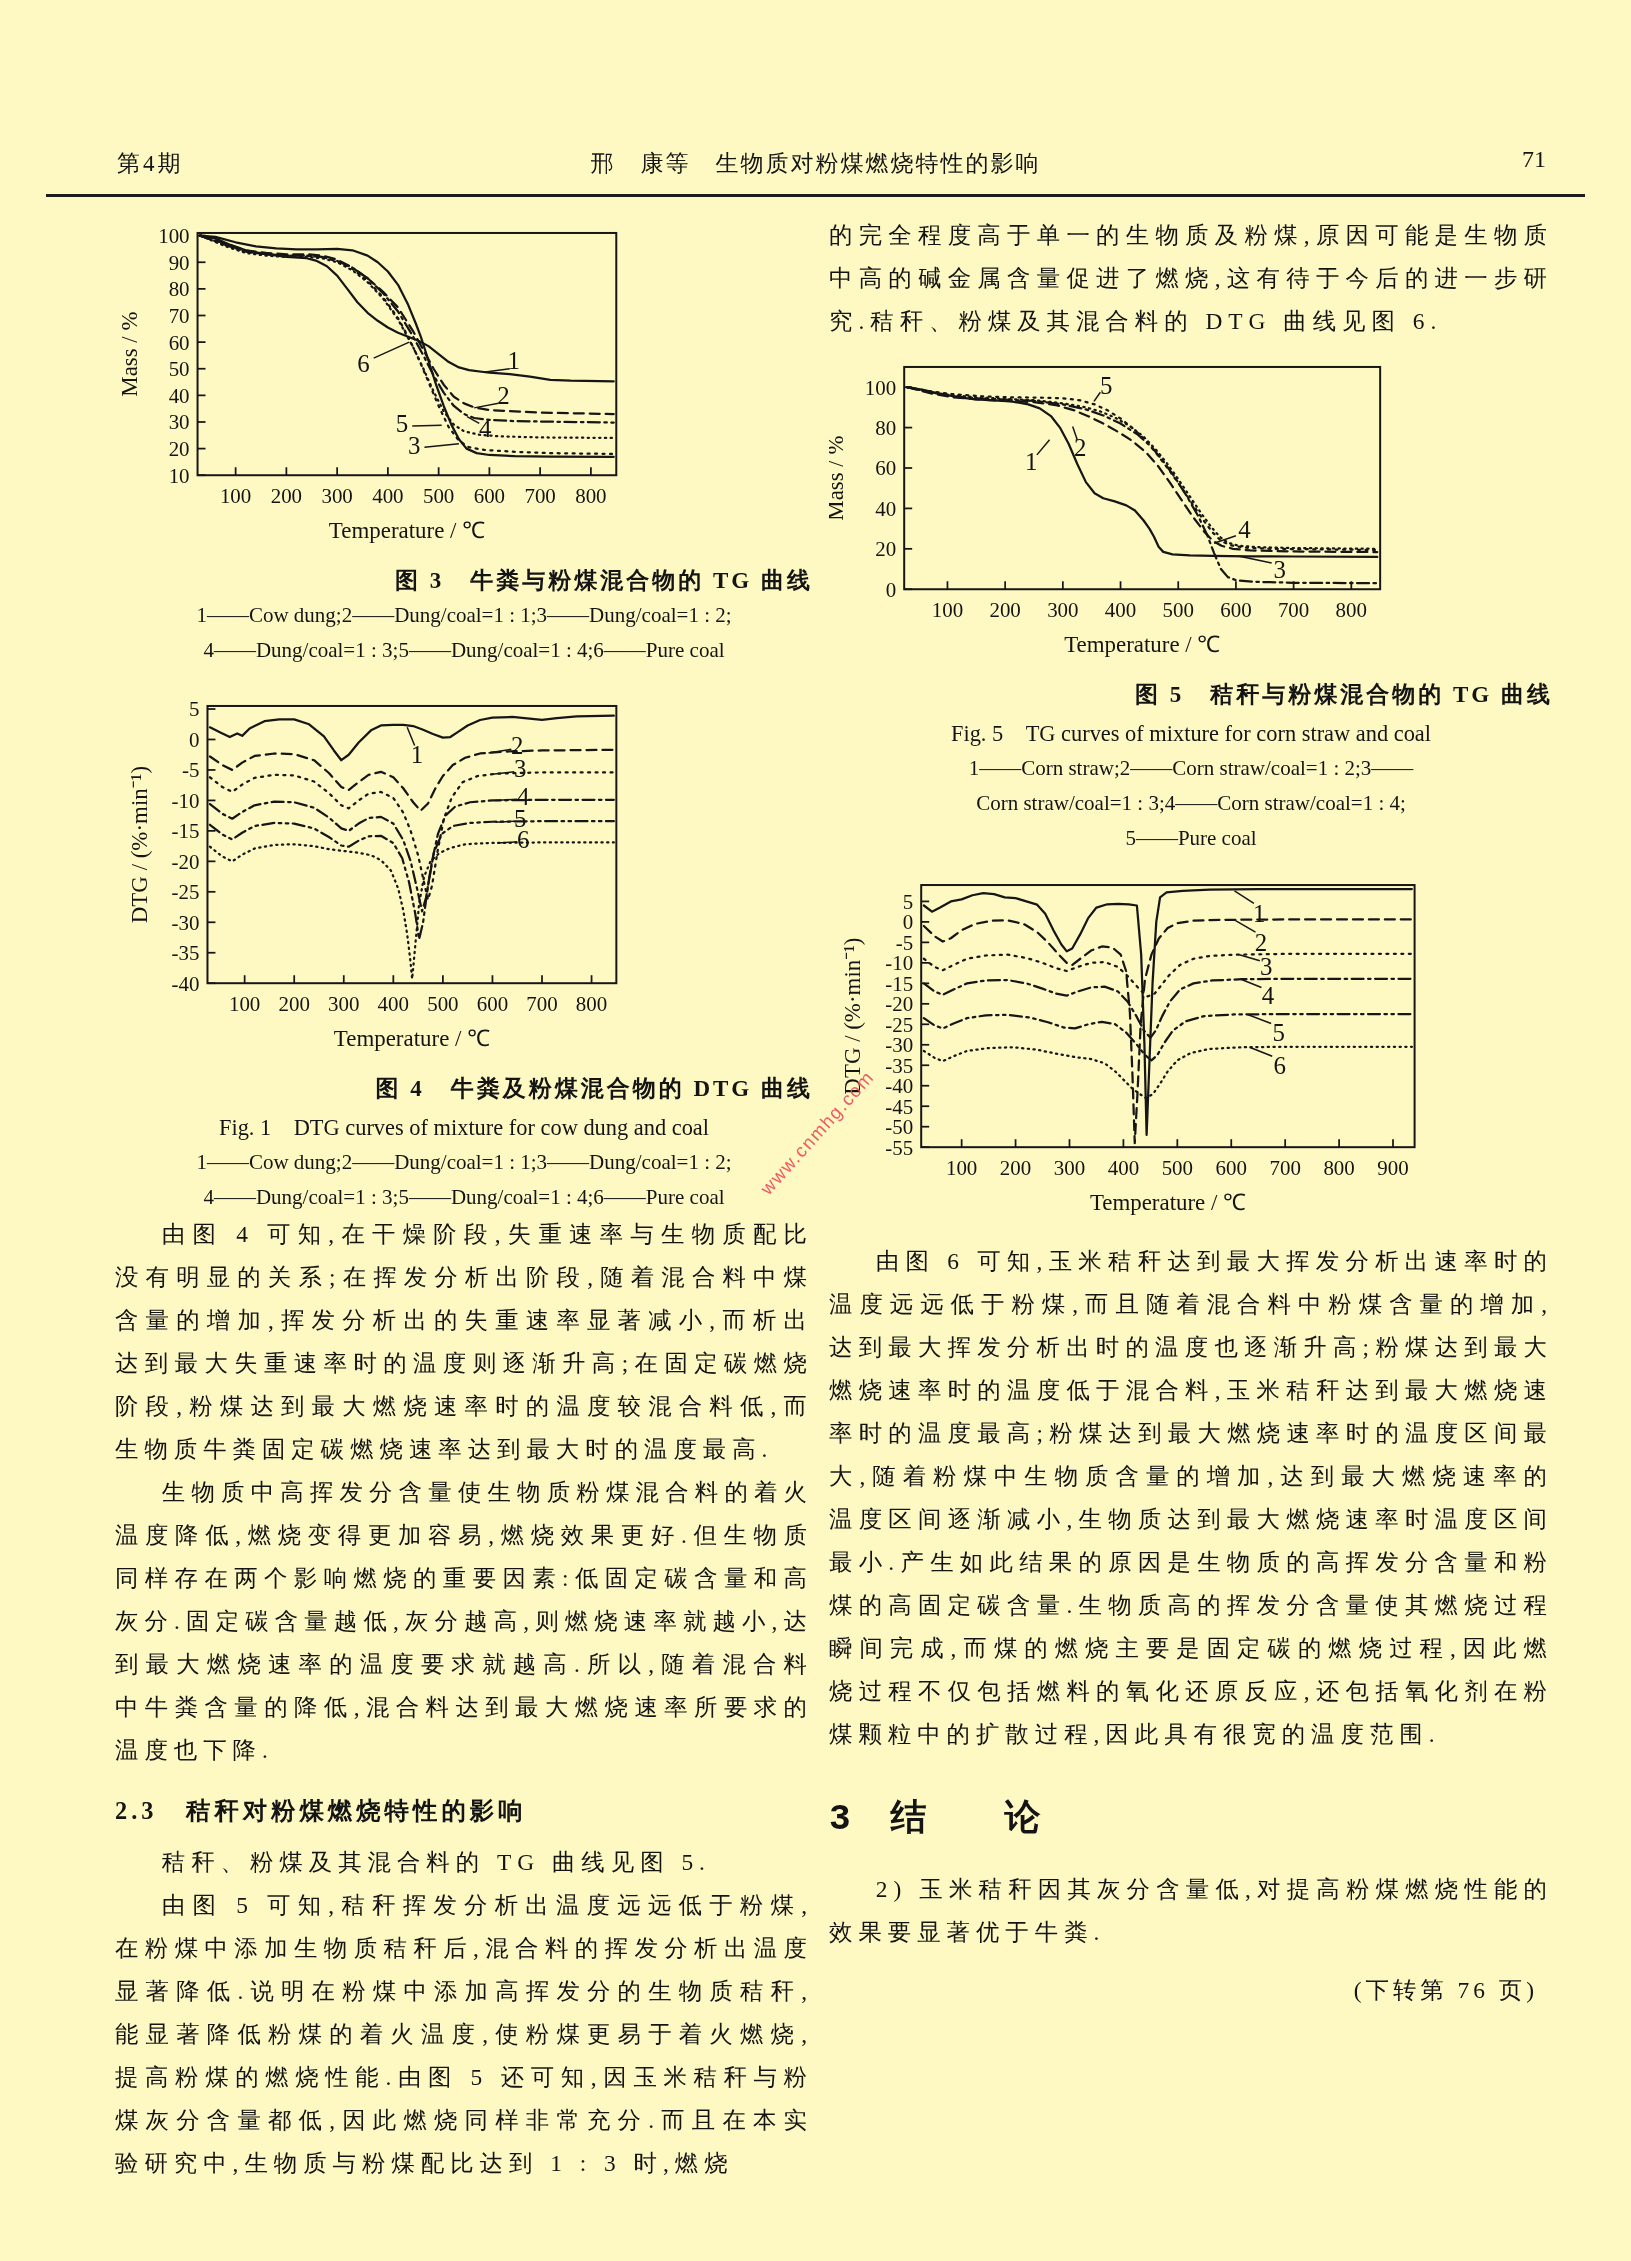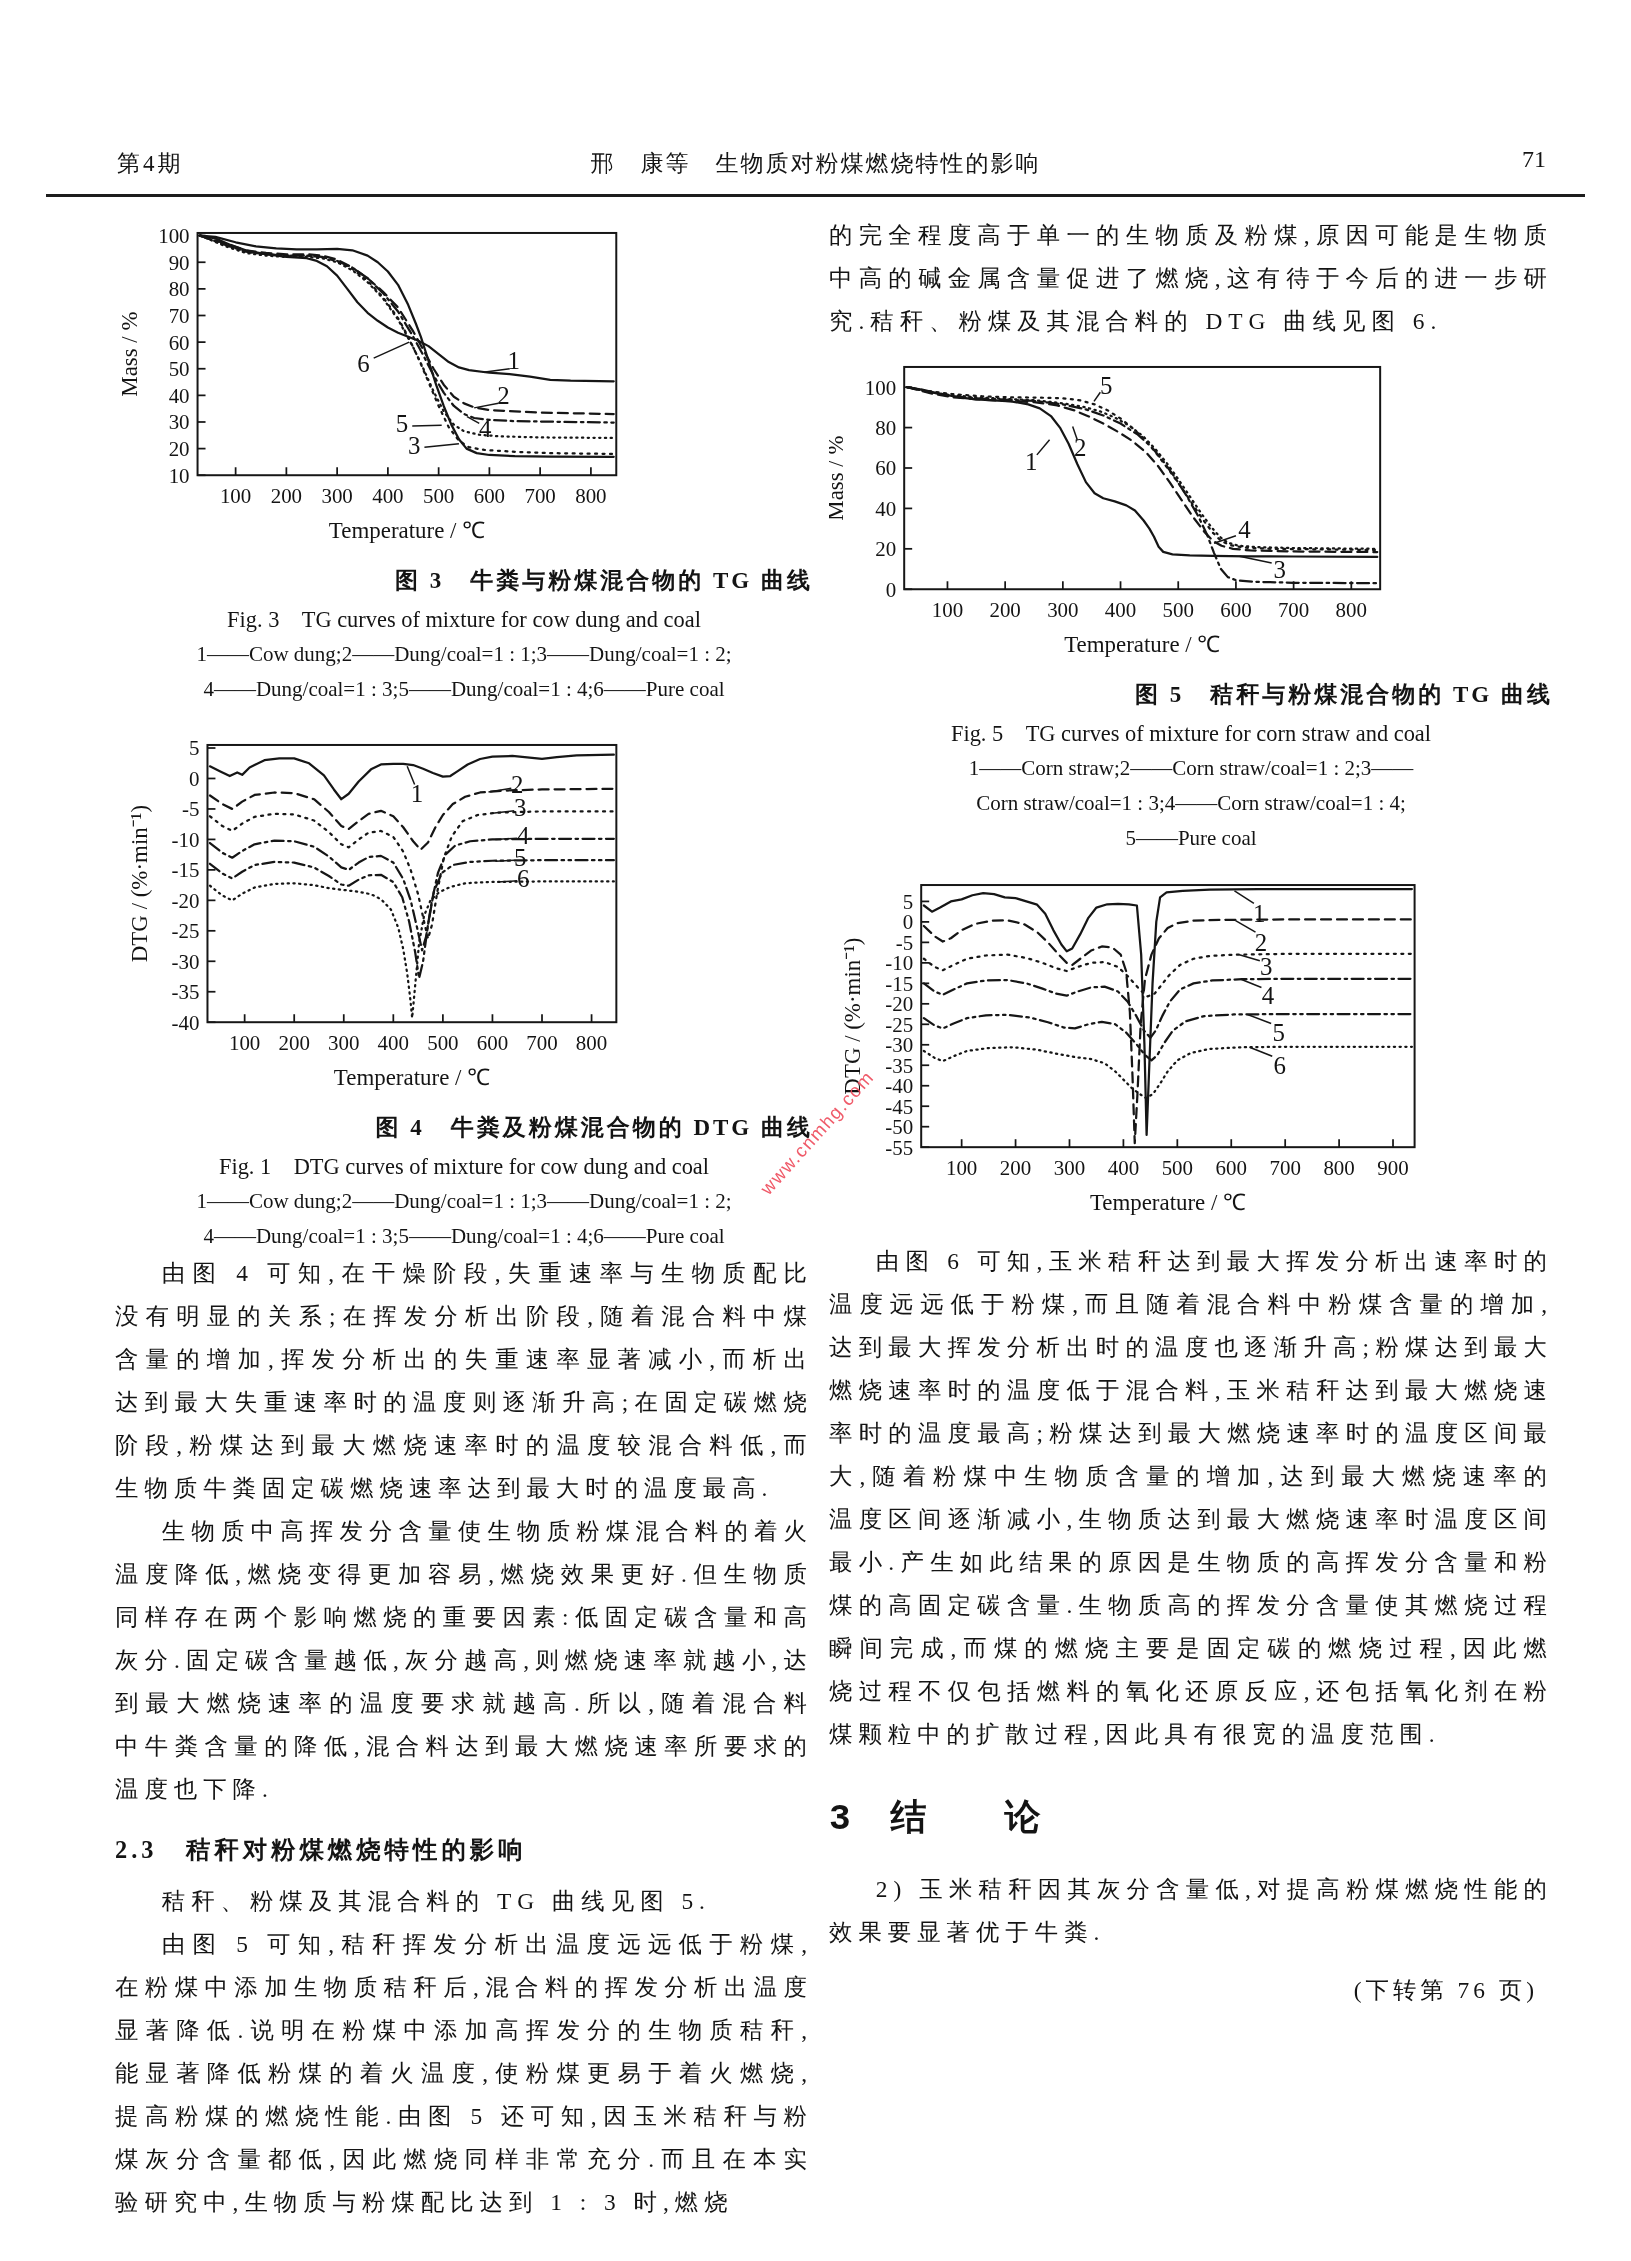--- a/index.html
+++ b/index.html
@@ -1,16 +1,16 @@
 <!DOCTYPE html>
 <html style="font-size:8px"><head>
 <meta charset="utf-8">
 <style>
   html,body{margin:0;padding:0;background:#d8d8d8;}
-  .page{position:relative;width:1631px;height:2261px;background:#ffffff;
+  .page{position:relative;width:1631px;height:2261px;background:#fef9c3;
         font-family:"Liberation Serif","DejaVu Serif",serif;color:#141414;overflow:hidden;}
   
   .hdr-issue{position:absolute;top:148px;left:117px;font-size:23px;letter-spacing:3px;}
   .hdr-title{position:absolute;top:148px;left:0;width:100%;text-align:center;font-size:23px;letter-spacing:2px;}
   .hdr-page{position:absolute;top:146px;right:85px;font-size:24px;}
   .hdr-rule{position:absolute;top:194px;left:46px;width:1539px;height:3px;background:#1d1d1d;}
   
   .col{position:absolute;top:214px;}
   .col-left{left:115px;width:698px;}
   .col-right{left:829px;width:724px;}
@@ -105,21 +105,20 @@
             <line x1="595.6909090909091" y1="409.19780219780216" x2="654.7454545454545" y2="407.5956043956044" stroke="#161616" stroke-width="3"></line>
             <text class="ann" x="575.3272727272727" y="420.85714285714283" text-anchor="middle">5</text>
             <line x1="730.0909090909091" y1="403.85714285714283" x2="705.6545454545455" y2="390.5054945054945" stroke="#161616" stroke-width="3"></line>
             <text class="ann" x="742.3090909090909" y="431.53846153846155" text-anchor="middle">4</text>
             <line x1="620.1272727272728" y1="451.9230769230769" x2="689.3636363636364" y2="444.9802197802198" stroke="#161616" stroke-width="3"></line>
             <text class="ann" x="599.7636363636364" y="466.25274725274727" text-anchor="middle">3</text>
           </svg>
         </div>
       <figcaption>
         <div class="cap-zh">图 3　牛粪与粉煤混合物的 TG 曲线</div>
-        <div class="cap-en">Fig. 3　TG curves of mixture for cow dung and coal</div>
         <div class="cap-lg">1——Cow dung;2——Dung/coal=1 : 1;3——Dung/coal=1 : 2;</div>
         <div class="cap-lg">4——Dung/coal=1 : 3;5——Dung/coal=1 : 4;6——Pure coal</div>
       </figcaption>
     </figure>
 
     <figure class="fig" style="margin-top:29px;">
       <div class="chart">
           <svg viewBox="0 0 1060 730" width="529" height="364" xmlns="http://www.w3.org/2000/svg">
             <rect x="185" y="22" width="820" height="556" fill="none" stroke="#161616" stroke-width="4"></rect>
             <line x1="259.54545454545456" y1="578" x2="259.54545454545456" y2="562" stroke="#161616" stroke-width="3.5"></line>

